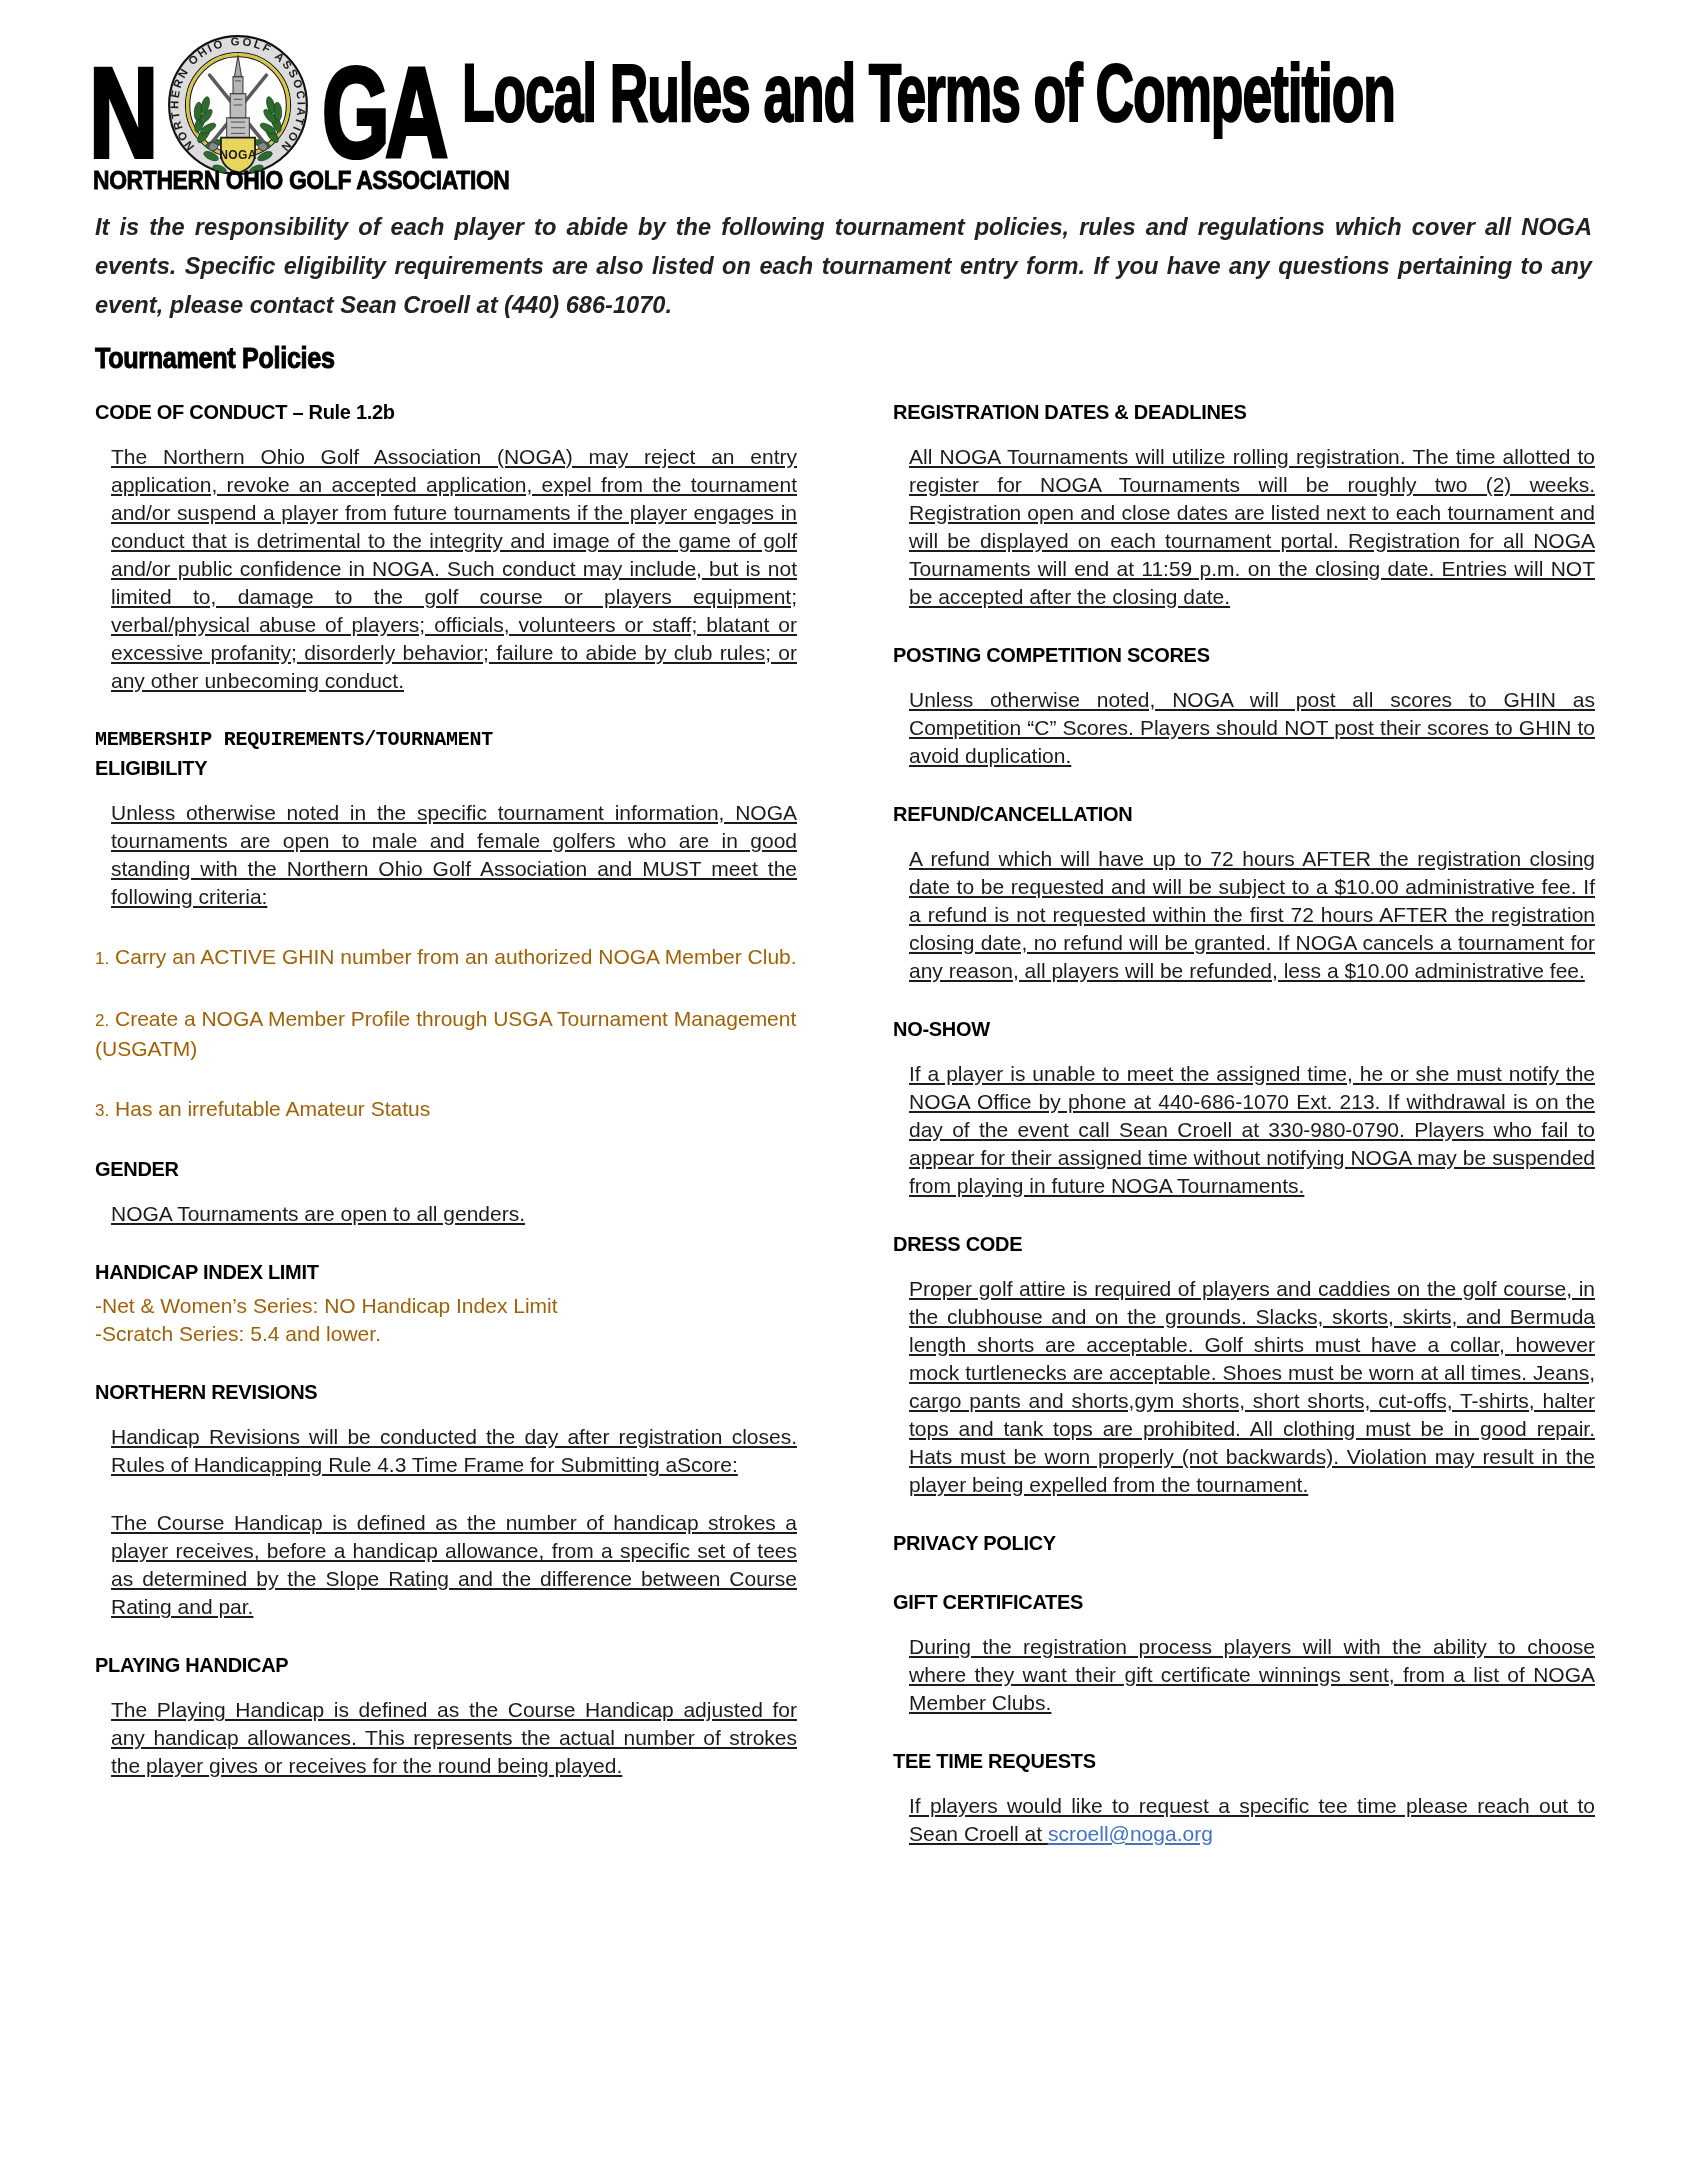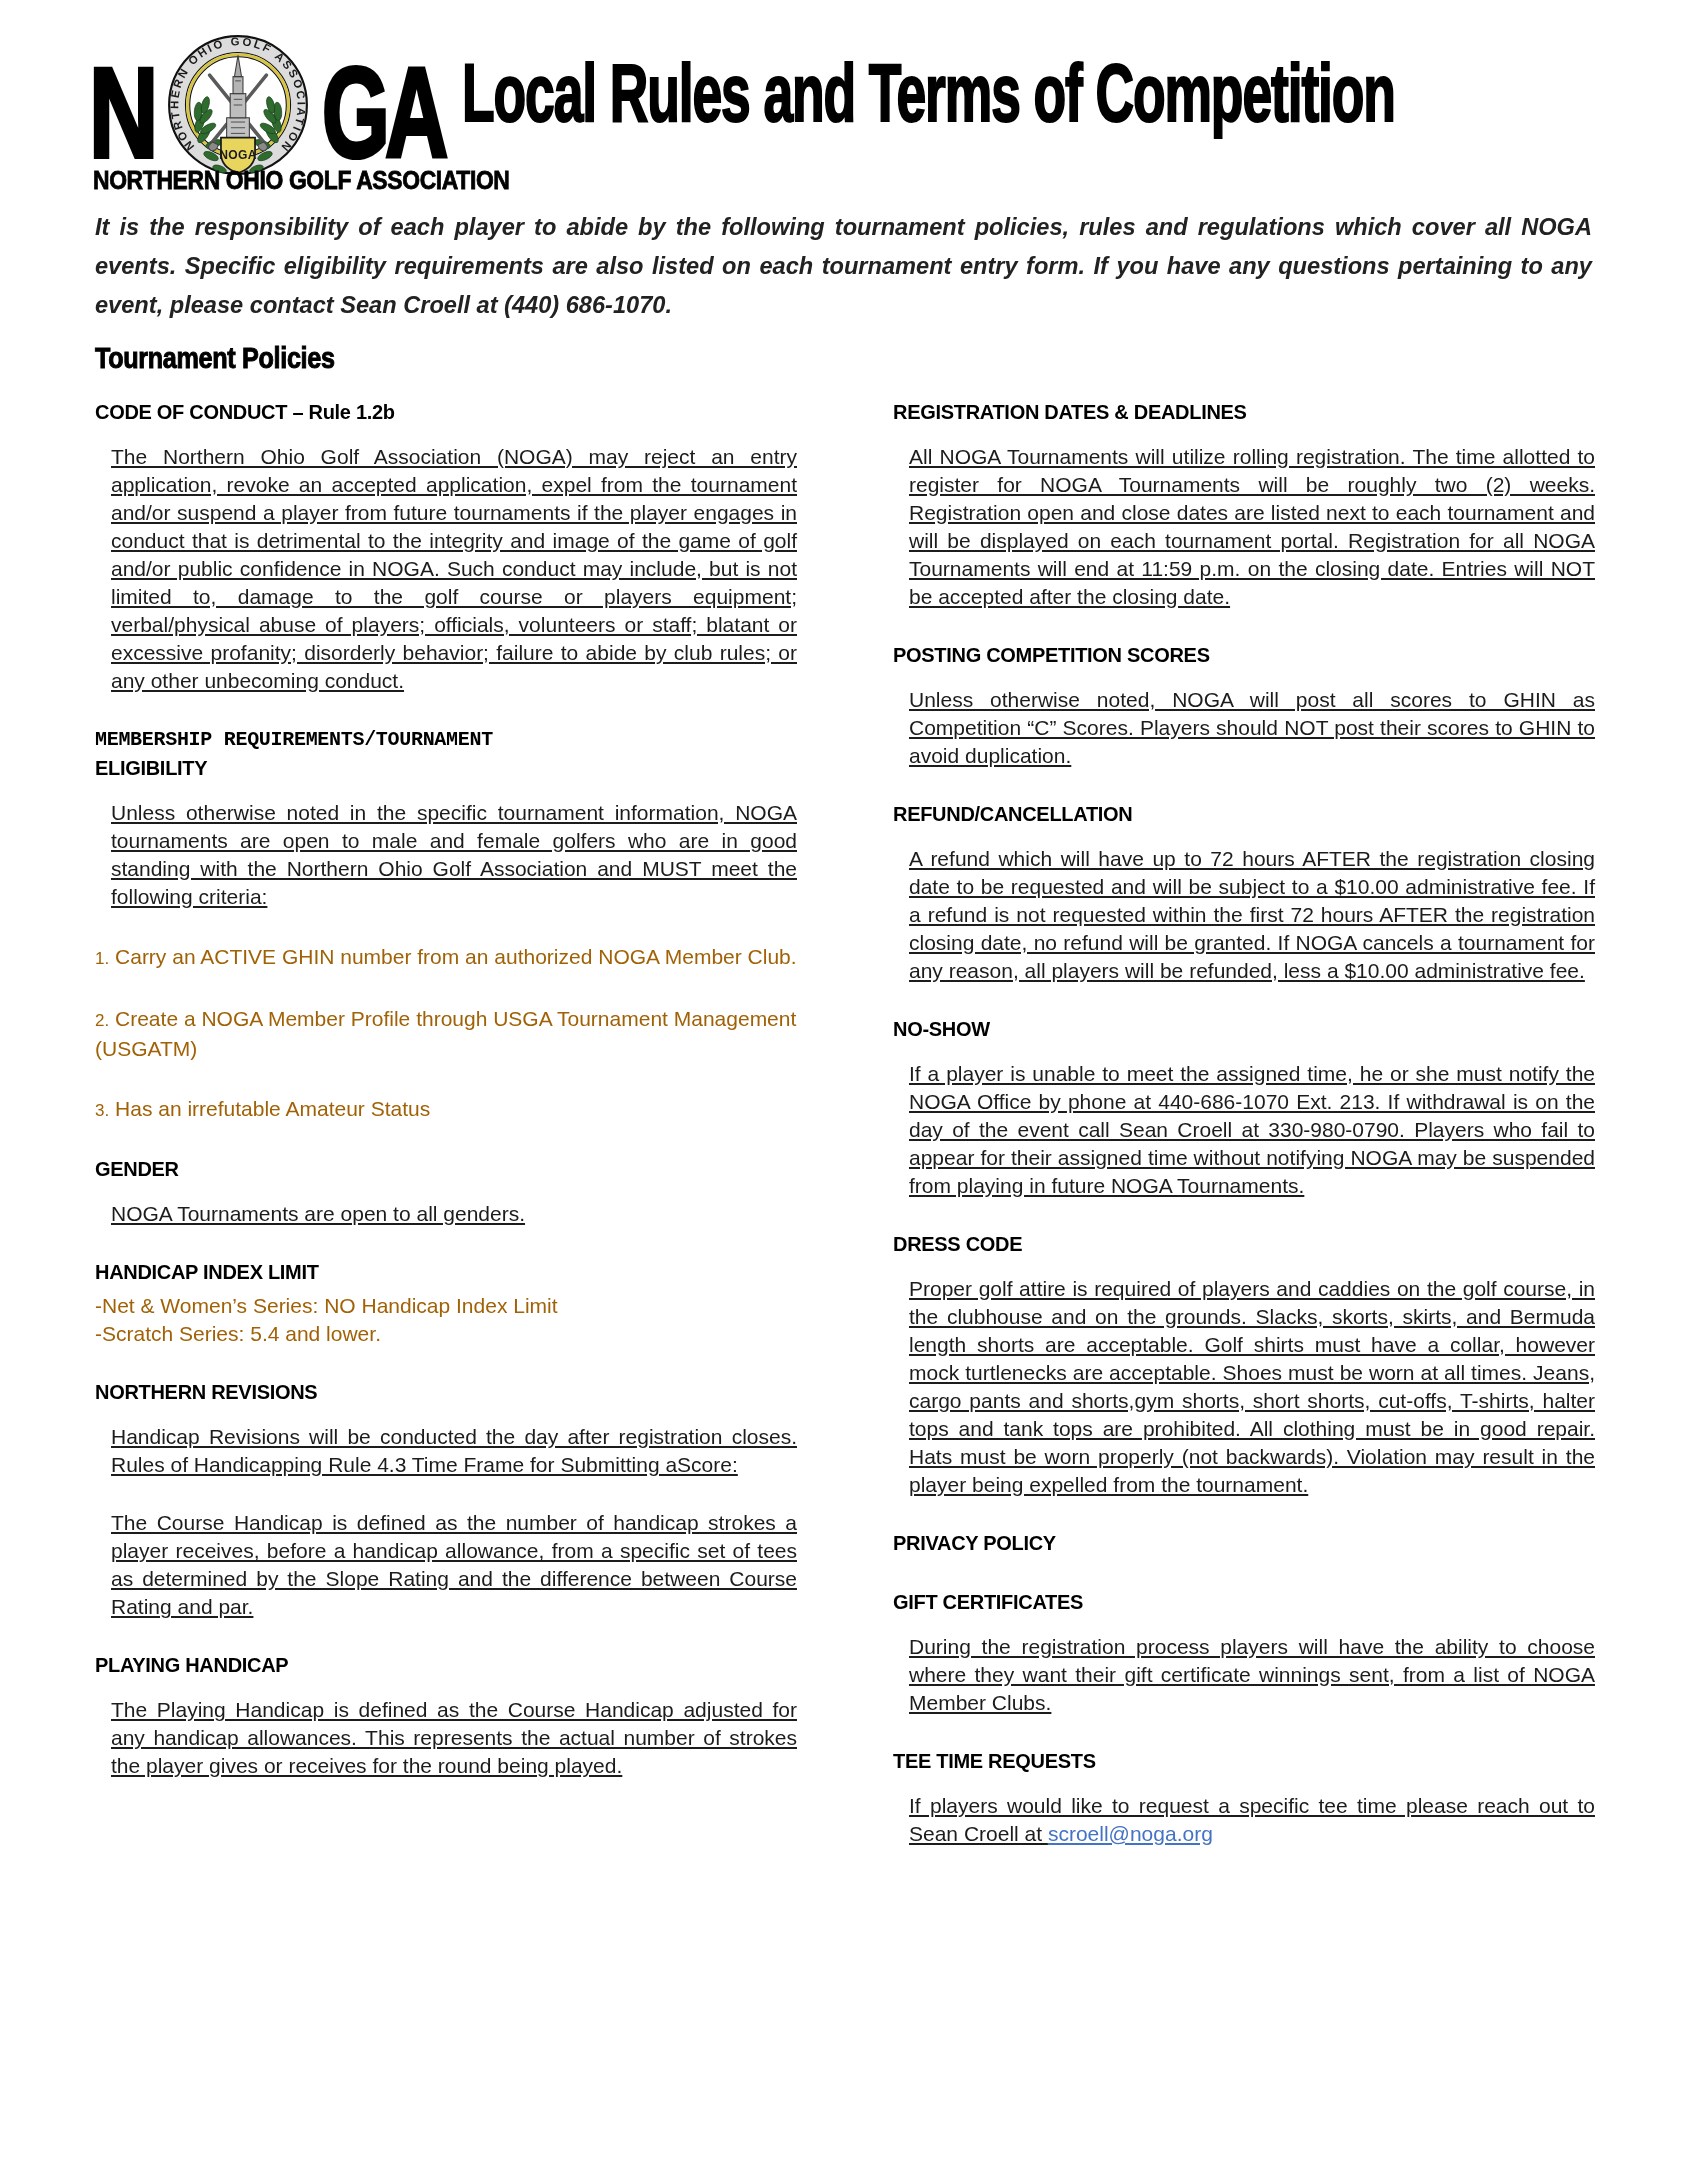--- a/index.html
+++ b/index.html
@@ -245,21 +245,21 @@
         <h3>DRESS CODE</h3>
         <p class="body">Proper golf attire is required of players and caddies on the golf course, in the clubhouse and on the grounds. Slacks, skorts, skirts, and Bermuda length shorts are acceptable. Golf shirts must have a collar, however mock turtlenecks are acceptable. Shoes must be worn at all times. Jeans, cargo pants and shorts,gym shorts, short shorts, cut-offs, T-shirts, halter tops and tank tops are prohibited. All clothing must be in good repair. Hats must be worn properly (not backwards). Violation may result in the player being expelled from the tournament.</p>
       </div>
 
       <div class="sec">
         <h3>PRIVACY POLICY</h3>
       </div>
 
       <div class="sec">
         <h3>GIFT CERTIFICATES</h3>
-        <p class="body">During the registration process players will have the ability to choose where they want their gift certificate winnings sent, from a list of NOGA Member Clubs.</p>
+        <p class="body">During the registration process players will with the ability to choose where they want their gift certificate winnings sent, from a list of NOGA Member Clubs.</p>
       </div>
 
       <div class="sec">
         <h3>TEE TIME REQUESTS</h3>
         <p class="body"><span>If players would like to request a specific tee time please reach out to Sean Croell at </span><a class="email-link">scroell@noga.org</a></p>
       </div>
 
     </div>
   </div>
 </div>

